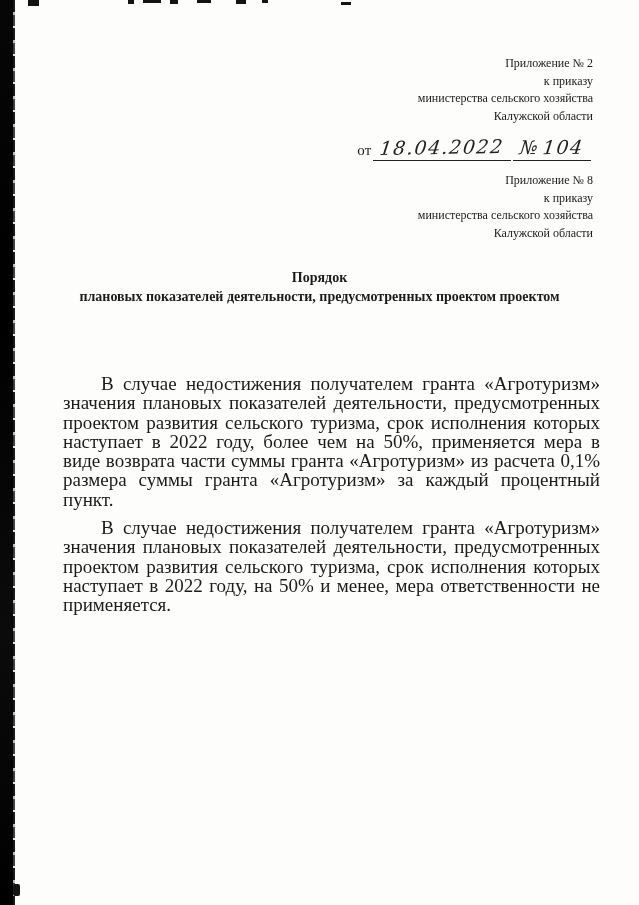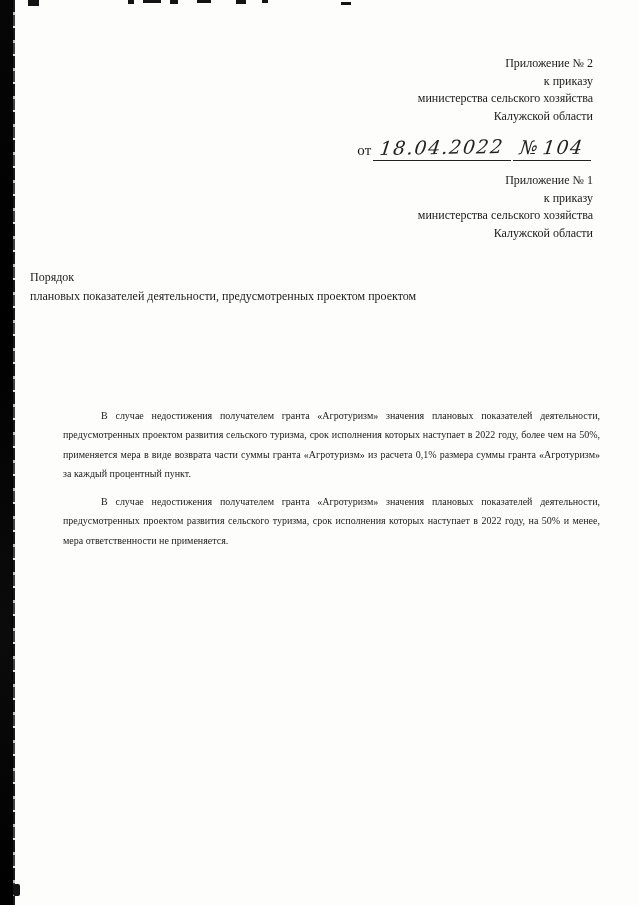--- a/index.html
+++ b/index.html
@@ -82,36 +82,35 @@
     position: relative;
     top: -1px;
     color: #222;
   }
 
   .title-block {
     position: absolute;
     top: 268px;
     left: 30px;
     right: 30px;
-    text-align: left;
-    font-weight: normal;
-    font-size: 12px;
+    text-align: center;
+    font-weight: bold;
+    font-size: 14px;
     line-height: 19px;
   }
   .title-line { white-space: nowrap; }
 
   .body-text {
     position: absolute;
     top: 374px;
     left: 63px;
     right: 39px;
-    font-size: 10px;
+    font-size: 19px;
     line-height: 19.3px;
     text-align: justify;
-    margin-top: 32px;
   }
   .body-text p {
     margin: 0 0 9px 0;
     text-indent: 38px;
   }
 </style>
 </head>
 <body>
 
 <div class="page">
@@ -133,21 +132,21 @@
     <div>к приказу</div>
     <div>министерства сельского хозяйства</div>
     <div>Калужской области</div>
   </div>
 
   <div class="dateline">
     <span>от</span><span class="seg"><span class="hw">18.04.2022</span></span><span class="seg"><span class="hw">№</span> <span class="hw">104</span></span>
   </div>
 
   <div class="hdr-block hdr-2">
-    <div>Приложение № 1</div>
+    <div>Приложение № 8</div>
     <div>к приказу</div>
     <div>министерства сельского хозяйства</div>
     <div>Калужской области</div>
   </div>
 
   <div class="title-block">
     <div class="title-line">Порядок</div>
     <div class="title-line">плановых показателей деятельности, предусмотренных проектом проектом</div>
   </div>
 

